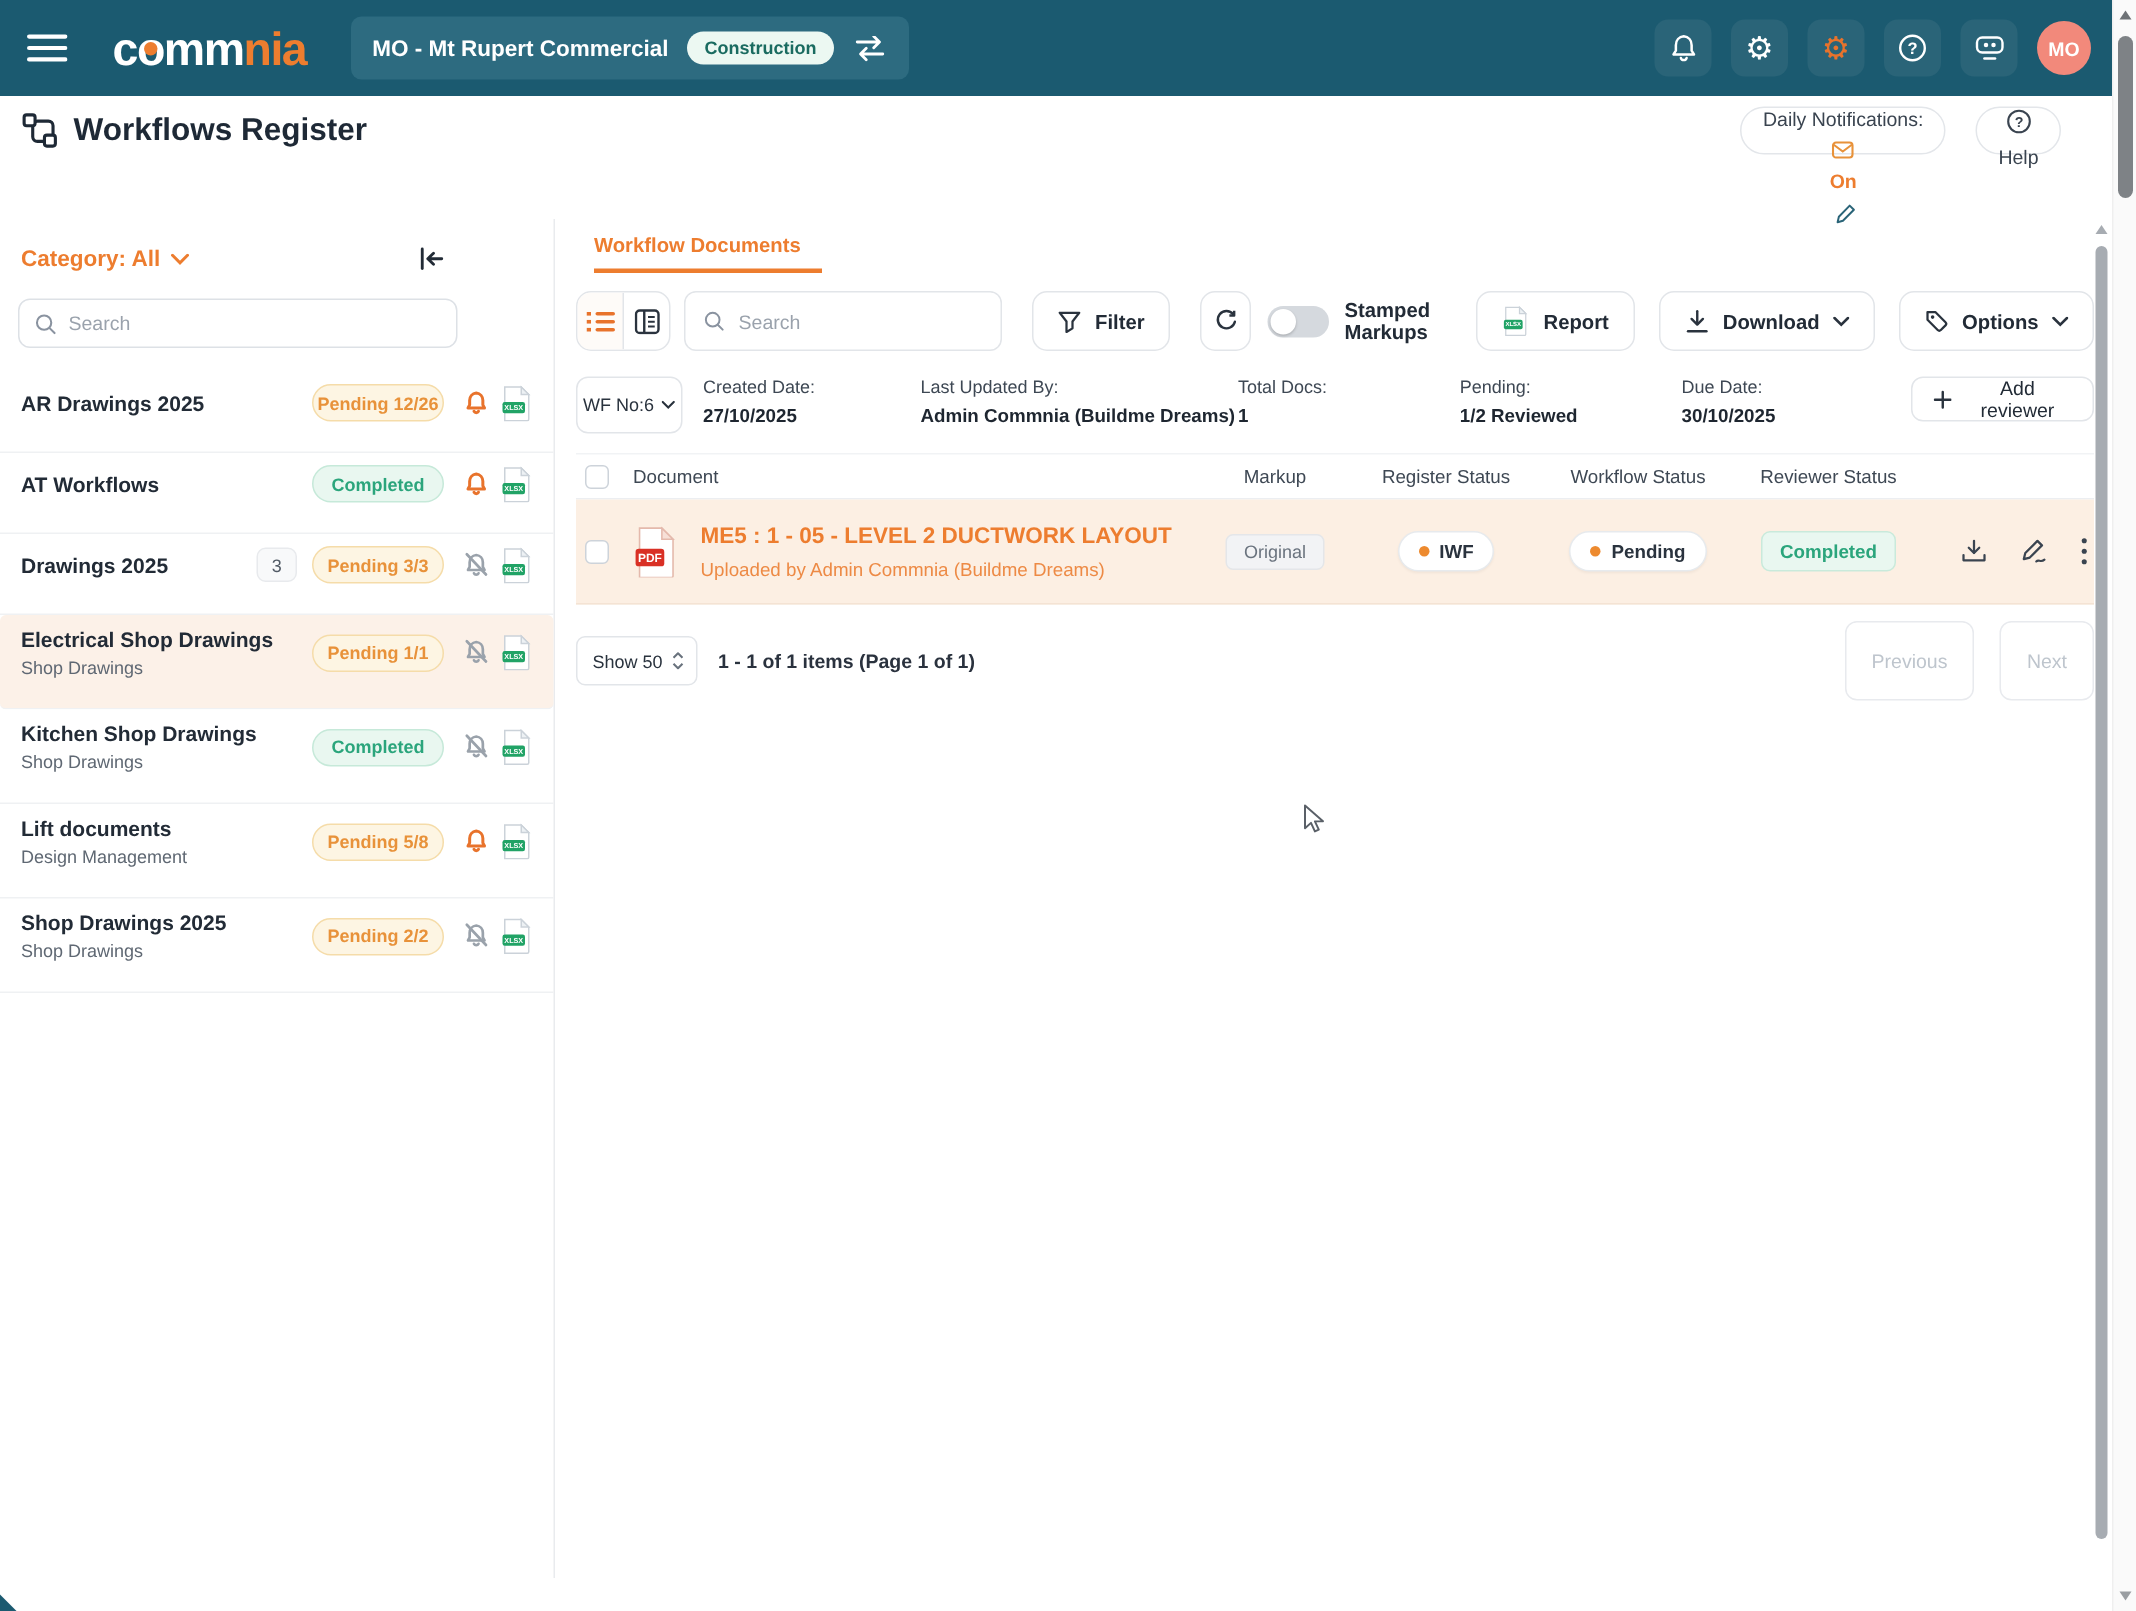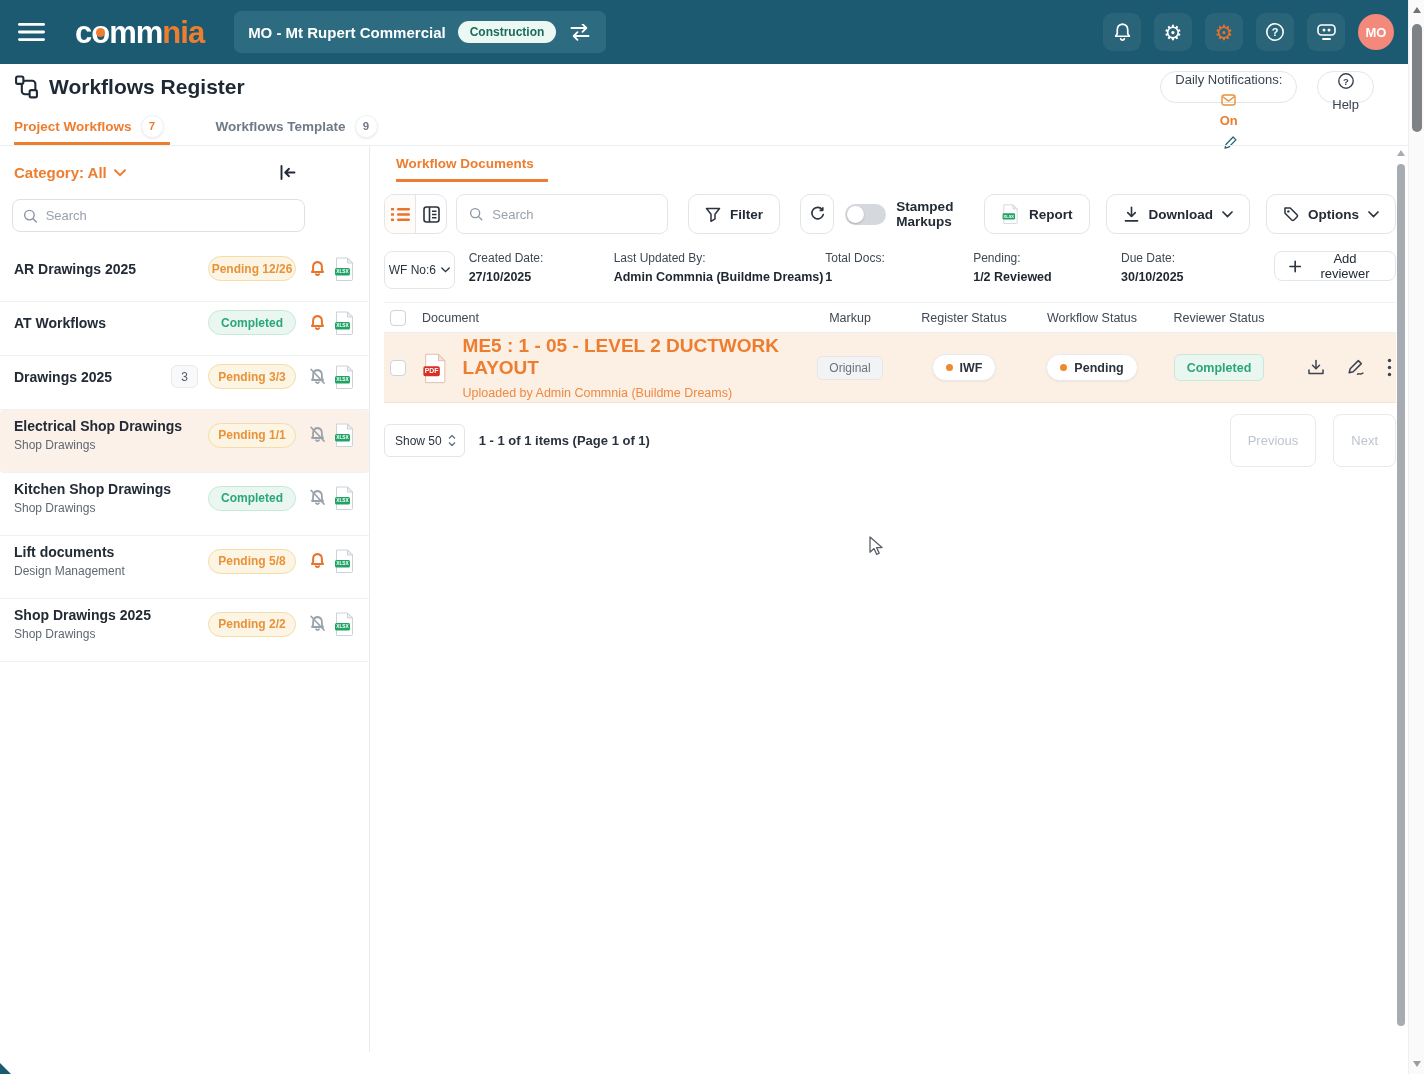--- a/index.html
+++ b/index.html
@@ -87,21 +87,21 @@
   .meta-label { font-size:12px; color:#3E4854; }
   .meta-value { font-size:12.5px; color:#1E2630; font-weight:700; margin-top:5px; }
   .add-reviewer { margin-left:auto; height:30px; border:1px solid #E2E5E9; border-radius:8px; background:#fff; display:flex; align-items:center; gap:8px; padding:0 14px; font-size:13px; color:#222B36; cursor:pointer; margin-top:2px; }
 
   .grid-cols { display:grid; grid-template-columns:38px 1fr 96px 132px 124px 130px 112px; align-items:center; }
   .table-header { margin-top:13px; height:31px; border-top:1px solid #F1F3F5; border-bottom:1px solid #ECEEF1; font-size:12.5px; color:#3E4854; }
   .th-center { text-align:center; }
   .checkbox { width:16px; height:16px; border:1.5px solid #CDD3DA; border-radius:4px; background:#fff; cursor:pointer; margin-left:6px; }
   .doc-row { min-height:70px; background:#FCEFE3; border-bottom:1px solid #F4E3D4; }
   .doc-cell { display:flex; align-items:center; gap:15px; }
-  .doc-title { font-size:19px; font-weight:700; color:#ED7D2F; cursor:pointer; }
+  .doc-title { font-size:15px; font-weight:700; color:#ED7D2F; cursor:pointer; }
   .doc-sub { font-size:12.5px; color:#ED8A45; margin-top:7px; }
   .cell-center { display:flex; justify-content:center; }
   .markup-badge { background:#F2F3F5; border:1px solid #E4E6E9; color:#6A737E; font-size:12px; padding:4px 11px; border-radius:5px; }
   .pill { background:#fff; border:1px solid #E7EAED; border-radius:14px; height:27px; display:inline-flex; align-items:center; gap:7px; padding:0 13px; font-size:12.5px; font-weight:700; color:#2A333E; box-shadow:0 1px 2px rgba(0,0,0,.05); cursor:pointer; }
   .dot { width:7px; height:7px; border-radius:50%; background:#ED8A2F; }
   .completed-badge { background:#E9F7F0; border:1px solid #C9EADB; color:#2BA57C; font-size:12.5px; font-weight:700; height:27px; padding:0 12px; border-radius:6px; display:inline-flex; align-items:center; }
   .row-actions { display:flex; gap:21px; justify-content:flex-end; padding-right:4px; align-items:center; }
   .ra-icon { cursor:pointer; display:flex; }
 
   .pagination { display:flex; align-items:center; margin-top:11px; }
@@ -207,30 +207,20 @@
           <svg width="18" height="18" viewBox="0 0 18 18">
               <circle cx="9" cy="9" r="7.2" fill="none" stroke="#3A4450" stroke-width="1.4"></circle>
               <text x="9" y="12.6" text-anchor="middle" font-size="9.5" font-weight="bold" fill="#3A4450" font-family="Liberation Sans, sans-serif">?</text>
             </svg>
         </span>
         <span>Help</span>
       </div>
     </div>
   </div>
 
-  <div class="tabs-bar">
-    <div class="tab active">
-      <span>Project Workflows</span>
-      <span class="tab-count">7</span>
-    </div>
-    <div class="tab inactive">
-      <span>Workflows Template</span>
-      <span class="tab-count">9</span>
-    </div>
-  </div>
 
   <div class="body">
 
     <div class="sidebar">
       <div class="sidebar-head">
         <div class="category">
           <span>Category: All</span>
           <svg width="12" height="8" viewBox="0 0 12 8">
               <path d="M1 1.2 6 6.2 11 1.2" fill="none" stroke="#ED7D2F" stroke-width="2" stroke-linecap="round"></path>
             </svg>

